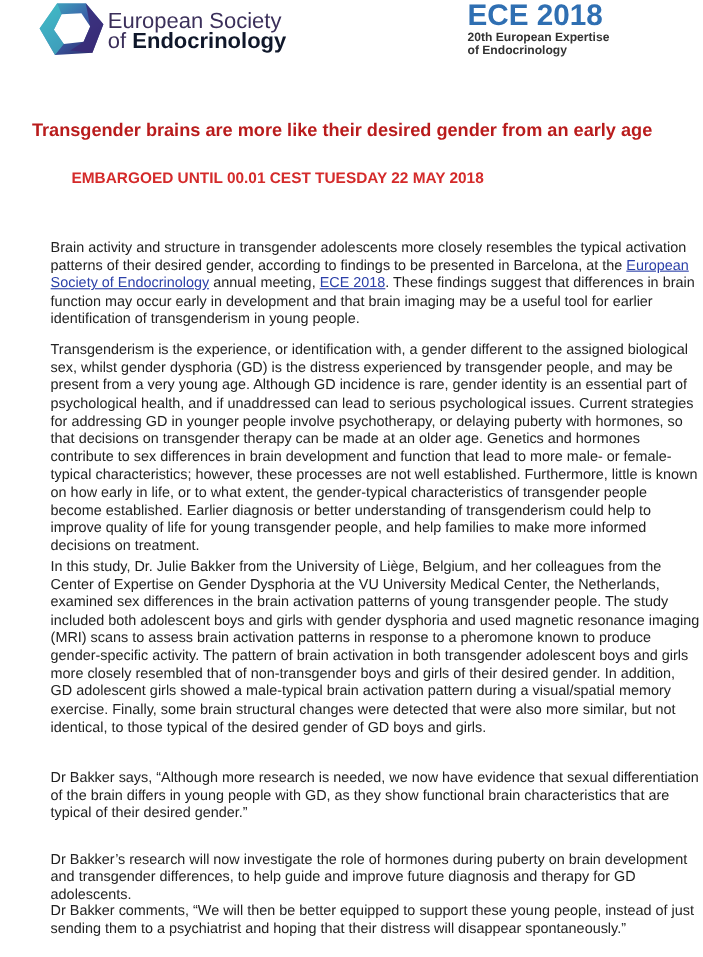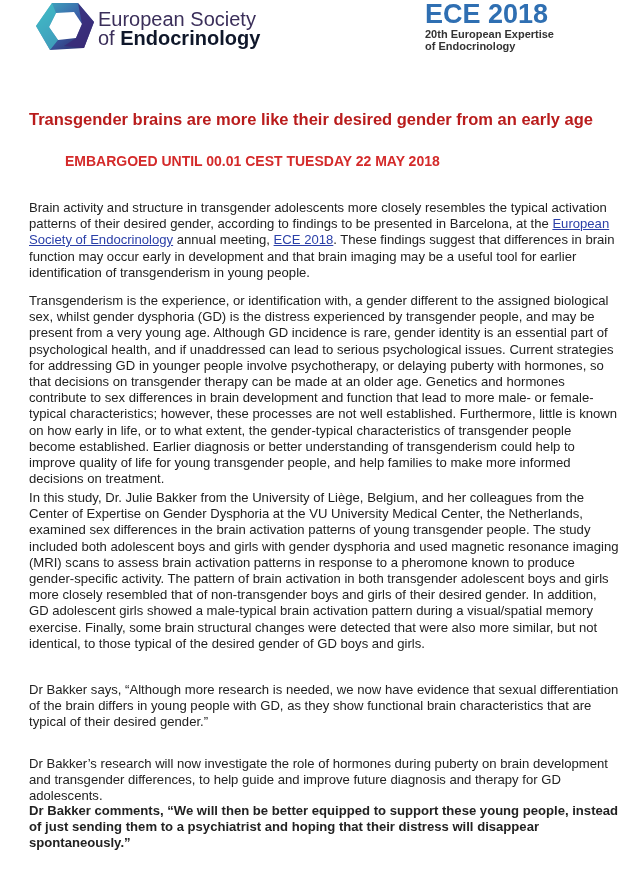--- a/index.html
+++ b/index.html
@@ -7,21 +7,21 @@
          font-family: "Liberation Sans", sans-serif; color: #1a1a1a; }
   .header { position: absolute; left: 0; top: 0; width: 639px; height: 70px; }
   .esa-logo { position: absolute; left: 34px; top: 2px; width: 62px; height: 50px; }
   .esa-name { position: absolute; left: 98px; top: 10px; line-height: 19px; font-size: 20px; color: #3b2f5a; }
   .esa-name .l2 b { color: #0f172a; font-weight: bold; }
   .ece { position: absolute; left: 425px; top: 0px; }
   .ece-title { font-size: 27px; font-weight: bold; color: #2f6fb2; line-height: 28px; letter-spacing: 0px; }
   .ece-sub { font-size: 11px; font-weight: bold; color: #333; line-height: 12px; }
   .title { position: absolute; left: 29px; top: 108px; width: 580px; font-size: 16.5px; font-weight: bold; line-height: 22px; color: #b91c1c; }
   .embargo { position: absolute; left: 29px; top: 153px; font-size: 14px; font-weight: bold; color: #d42a2a; margin-left: 36px; }
-  .para { position: absolute; left: 29px; width: 590px; font-size: 13.1px; line-height: 16.2px; color: #222; margin: 0; }
+  .para { position: absolute; left: 29px; width: 590px; font-size: 13.1px; line-height: 16.2px; color: #222; margin: 17px; }
   a.link { color: #2a3fa8; text-decoration: underline; }
 </style>
 </head>
 <body>
 
 <div class="header">
   <svg class="esa-logo" viewBox="0 0 62 50">
     <defs>
       <linearGradient id="g1" x1="0" y1="0" x2="1" y2="1">
         <stop offset="0" stop-color="#3fb8c4"></stop>
@@ -51,13 +51,13 @@
 <p class="para" style="top:200px;"><span>Brain activity and structure in transgender adolescents more closely resembles the typical activation patterns of their desired gender, according to findings to be presented in Barcelona, at the </span><a class="link" href="#">European Society of Endocrinology</a><span> annual meeting, </span><a class="link" href="#">ECE 2018</a><span>. These findings suggest that differences in brain function may occur early in development and that brain imaging may be a useful tool for earlier identification of transgenderism in young people.</span></p>
 
 <p class="para" style="top:293px;">Transgenderism is the experience, or identification with, a gender different to the assigned biological sex, whilst gender dysphoria (GD) is the distress experienced by transgender people, and may be present from a very young age. Although GD incidence is rare, gender identity is an essential part of psychological health, and if unaddressed can lead to serious psychological issues. Current strategies for addressing GD in younger people involve psychotherapy, or delaying puberty with hormones, so that decisions on transgender therapy can be made at an older age. Genetics and hormones contribute to sex differences in brain development and function that lead to more male- or female-typical characteristics; however, these processes are not well established. Furthermore, little is known on how early in life, or to what extent, the gender-typical characteristics of transgender people become established. Earlier diagnosis or better understanding of transgenderism could help to improve quality of life for young transgender people, and help families to make more informed decisions on treatment.</p>
 
 <p class="para" style="top:490px;">In this study, Dr. Julie Bakker from the University of Liège, Belgium, and her colleagues from the Center of Expertise on Gender Dysphoria at the VU University Medical Center, the Netherlands, examined sex differences in the brain activation patterns of young transgender people. The study included both adolescent boys and girls with gender dysphoria and used magnetic resonance imaging (MRI) scans to assess brain activation patterns in response to a pheromone known to produce gender-specific activity. The pattern of brain activation in both transgender adolescent boys and girls more closely resembled that of non-transgender boys and girls of their desired gender. In addition, GD adolescent girls showed a male-typical brain activation pattern during a visual/spatial memory exercise. Finally, some brain structural changes were detected that were also more similar, but not identical, to those typical of the desired gender of GD boys and girls.</p>
 
 <p class="para" style="top:682px;">Dr Bakker says, “Although more research is needed, we now have evidence that sexual differentiation of the brain differs in young people with GD, as they show functional brain characteristics that are typical of their desired gender.”</p>
 
 <p class="para" style="top:756px;">Dr Bakker’s research will now investigate the role of hormones during puberty on brain development and transgender differences, to help guide and improve future diagnosis and therapy for GD adolescents.</p>
 
-<p class="para" style="top:803px;font-weight:bold;">Dr Bakker comments, “We will then be better equipped to support these young people, instead of just sending them to a psychiatrist and hoping that their distress will disappear spontaneously.”</p>
+<p class="para" style="top:803px;">Dr Bakker comments, “We will then be better equipped to support these young people, instead of just sending them to a psychiatrist and hoping that their distress will disappear spontaneously.”</p>
 
 </body></html>

